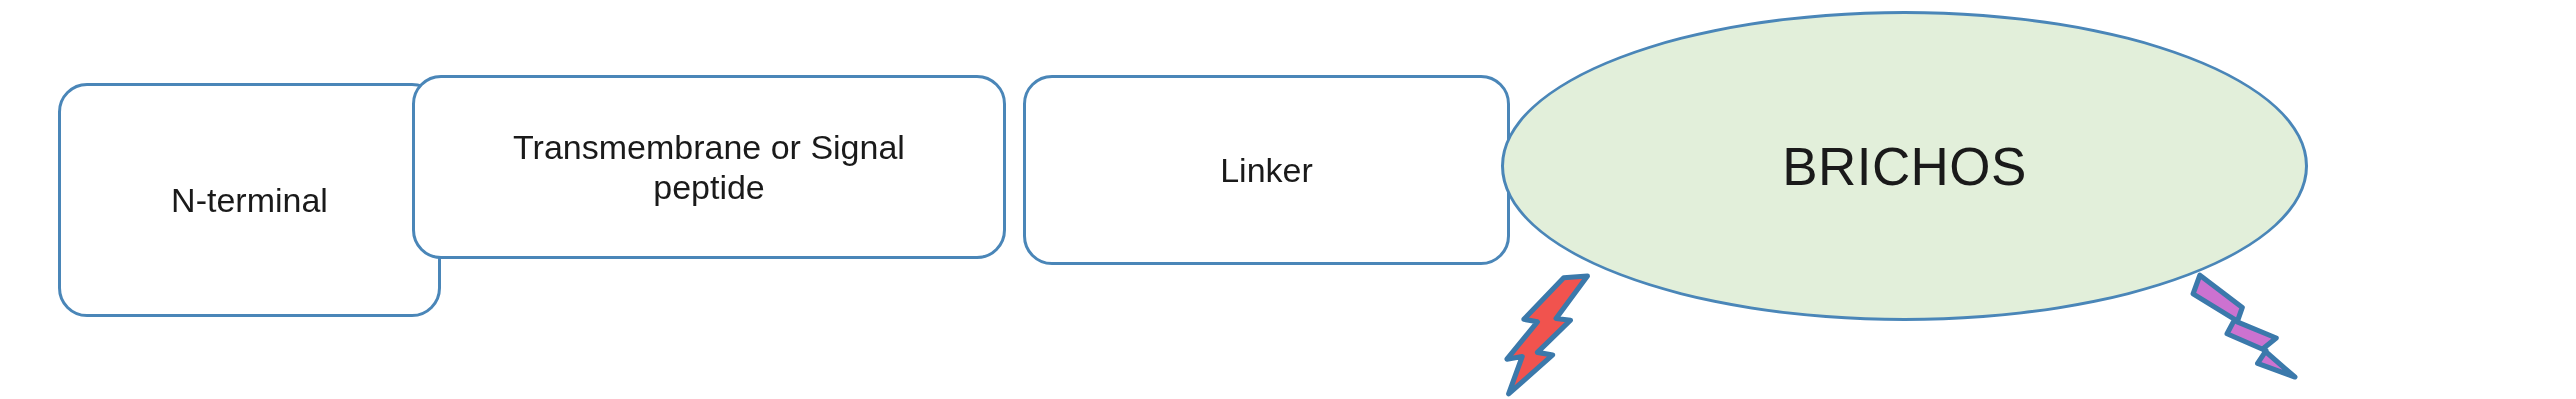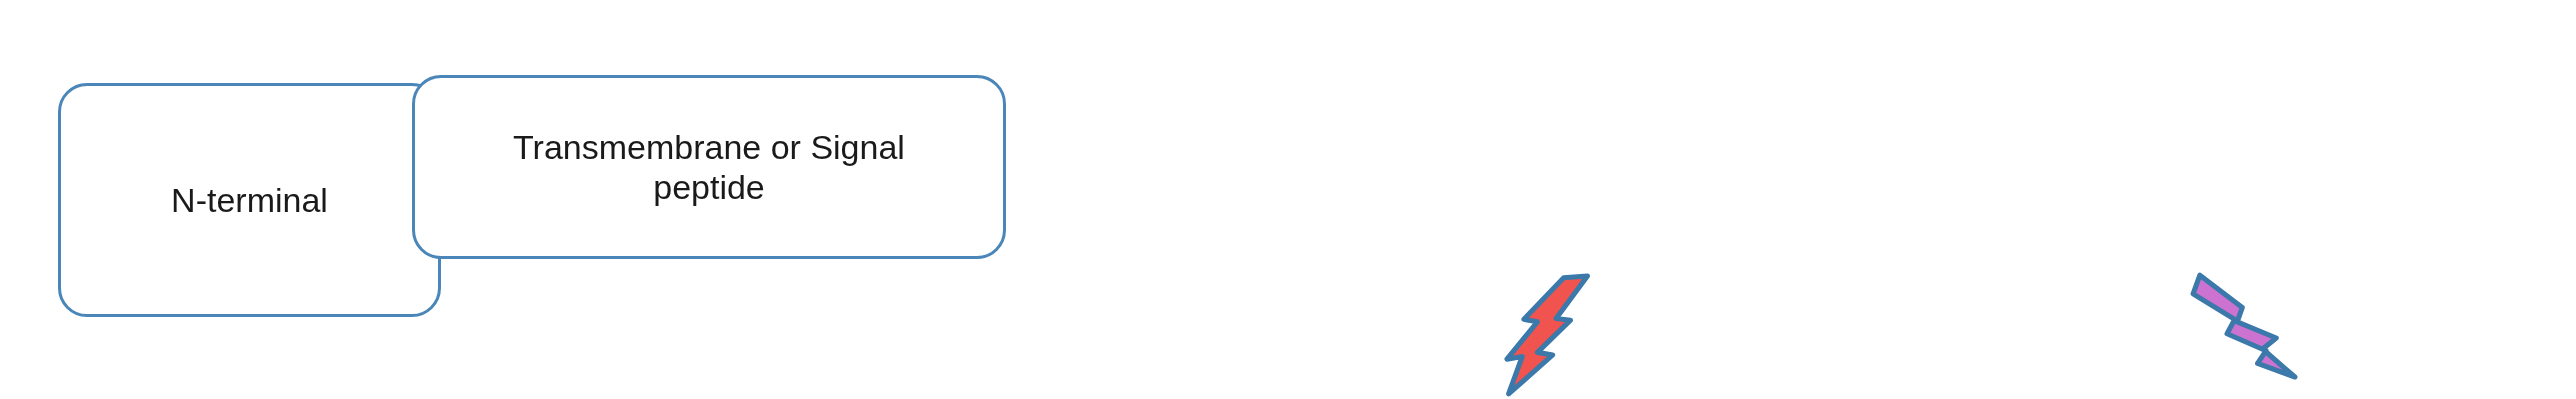--- a/index.html
+++ b/index.html
@@ -46,21 +46,27 @@
     <span class="label">N-terminal</span>
   </div>
 
   <div class="node rect-node" id="node-tm-signal" style="--stroke: #4a86b8; background: rgb(255, 255, 255); color: rgb(26, 26, 26);">
     <span class="label">
       <span>Transmembrane or Signal</span><br>
       <span>peptide</span>
     </span>
   </div>
 
+  <div class="node rect-node" id="node-linker" style="--stroke: #4a86b8; background: rgb(255, 255, 255); color: rgb(26, 26, 26);">
+    <span class="label">Linker</span>
+  </div>
 
+  <div class="node ellipse-node" id="node-brichos" style="--stroke: #4a86b8; background: rgb(226, 239, 218); color: rgb(26, 26, 26);">
+    <span class="label">BRICHOS</span>
+  </div>
 
 
   <svg class="bolt" id="bolt-red" viewBox="0 0 120 151" aria-hidden="true">
     <polygon points="103,6 66,56 83,58 44,96 62,99 10,145 26,101 8,104 44,60 28,57 75,8" fill="#f1534e" stroke="#3b79ab" stroke-width="6" stroke-linejoin="round"></polygon>
   </svg>
 
   <svg class="bolt" id="bolt-purple" viewBox="0 0 132 140" aria-hidden="true">
     <polygon points="14,6 64,44 58,61 104,80 88,93 126,126 82,110 92,95 46,75 55,58 6,28" fill="#cc72d0" stroke="#3b79ab" stroke-width="6" stroke-linejoin="round"></polygon>
   </svg>
 

